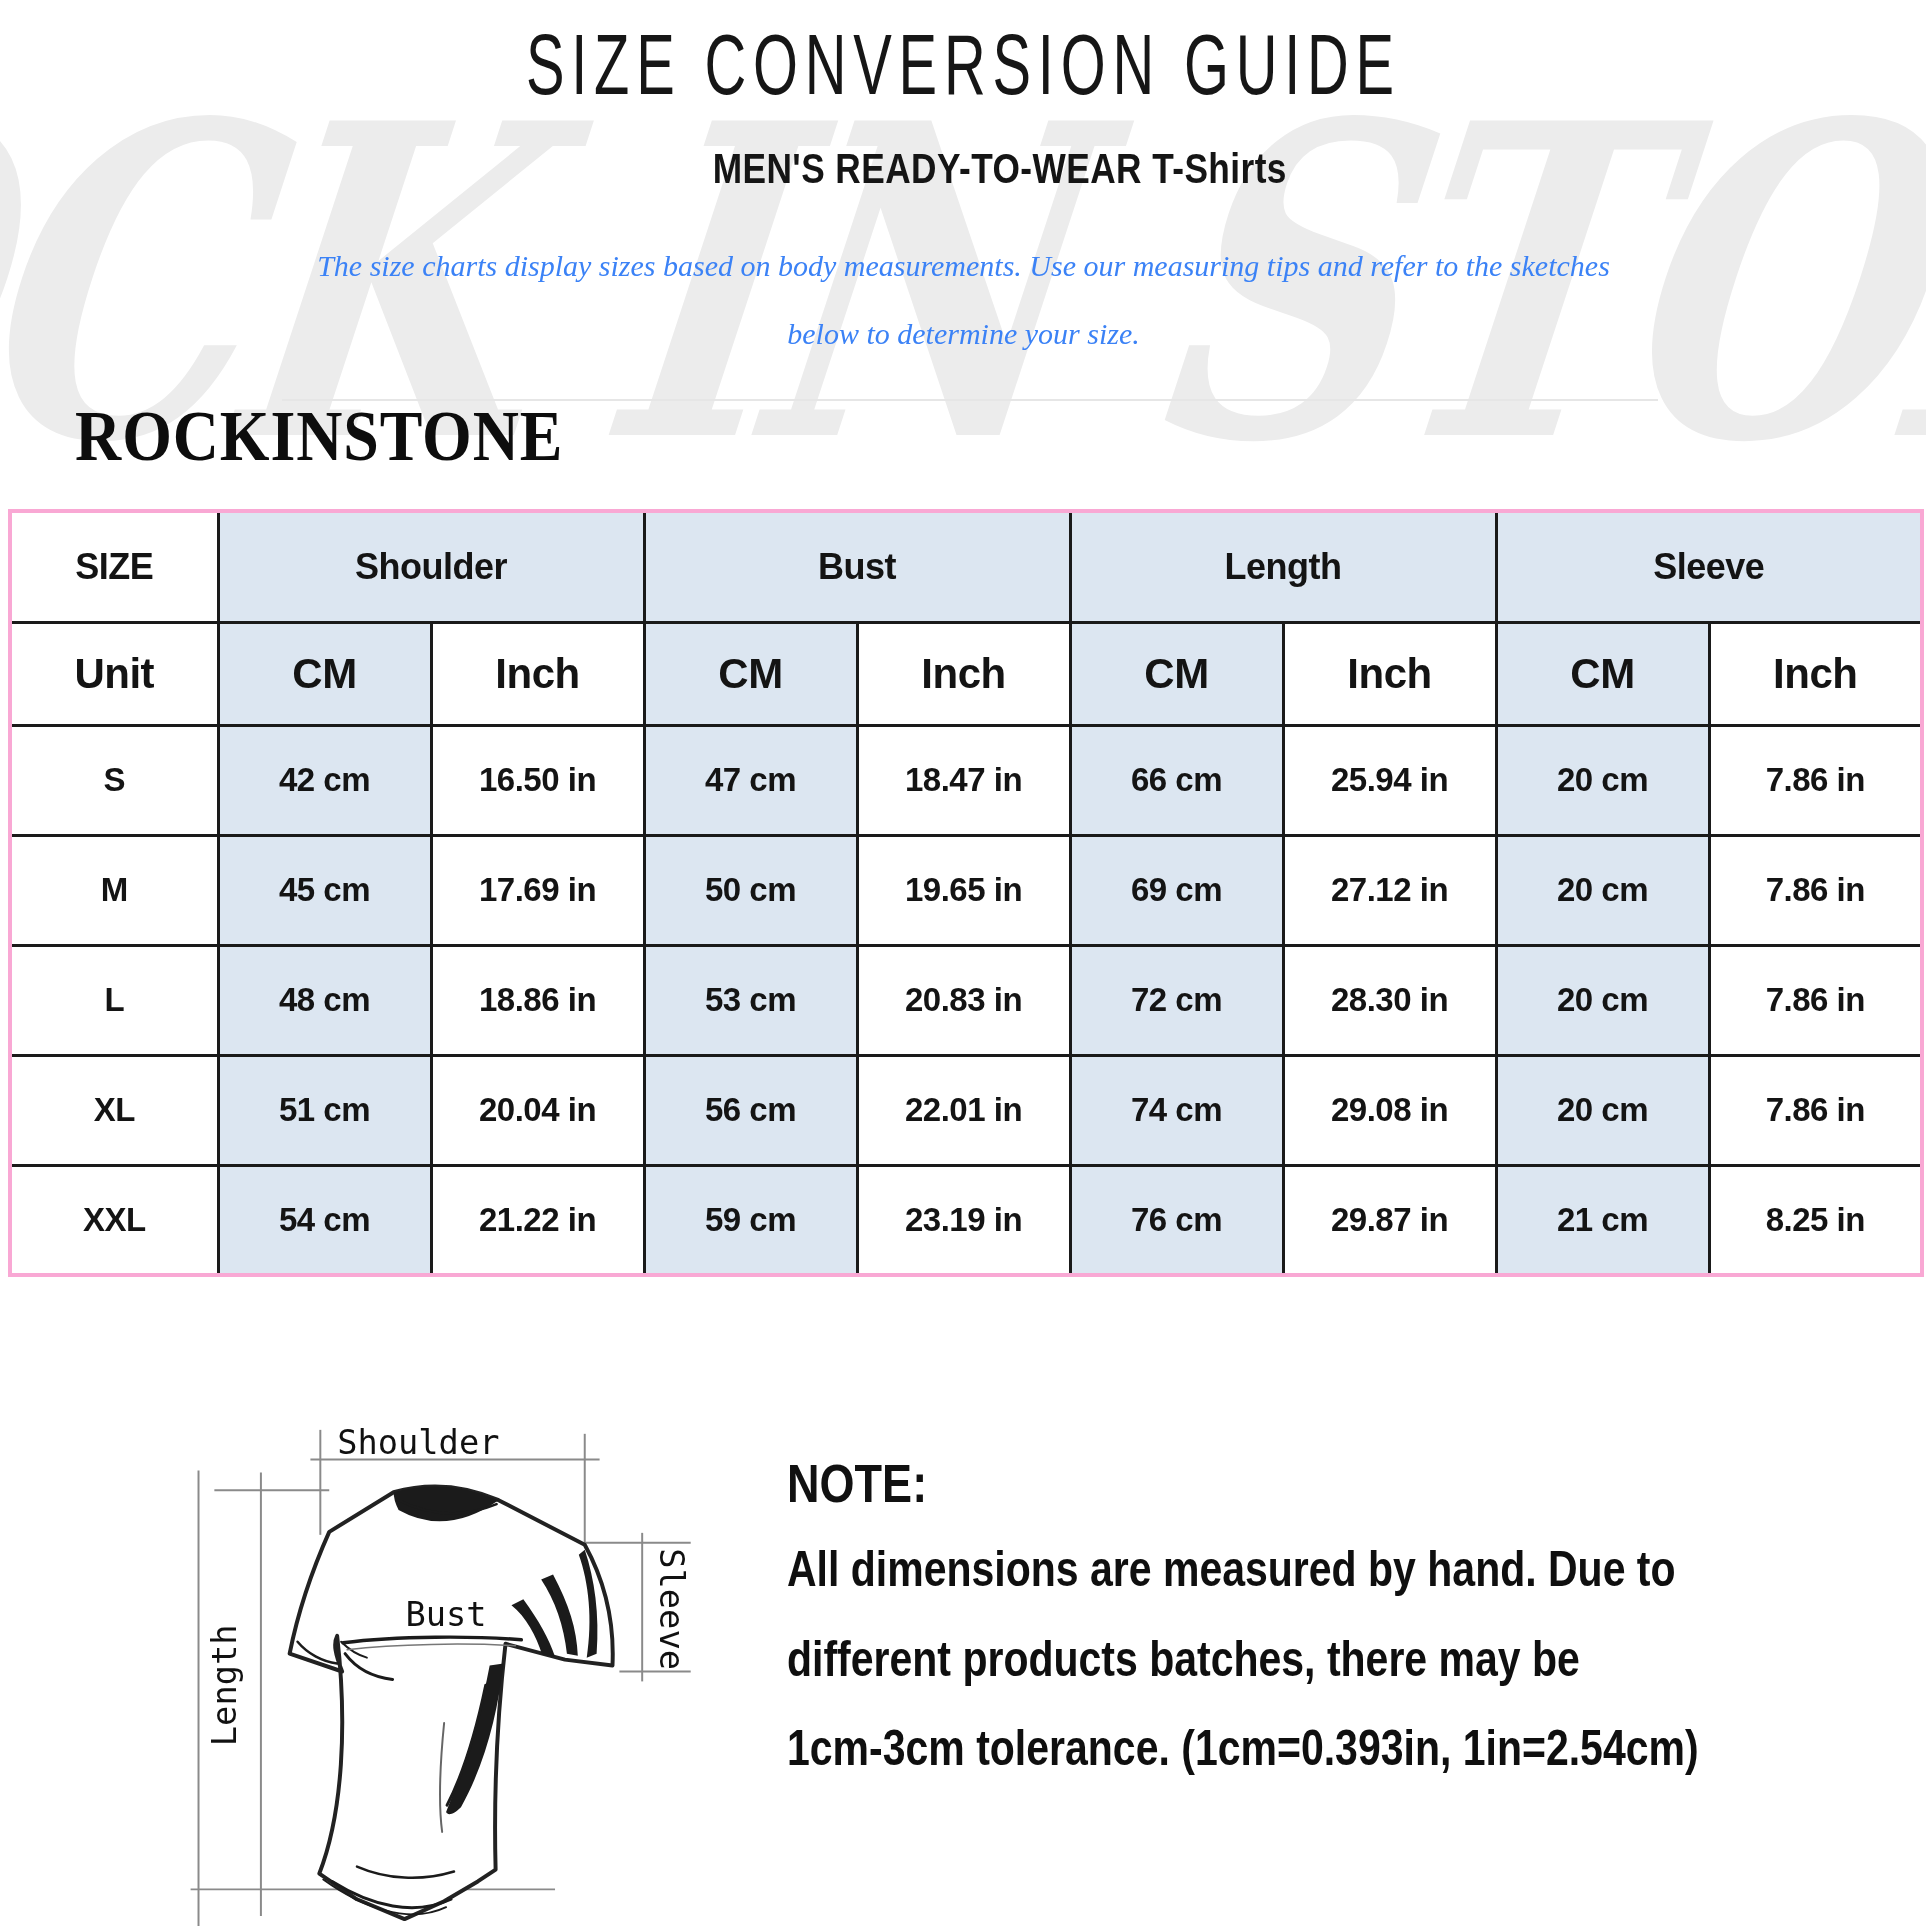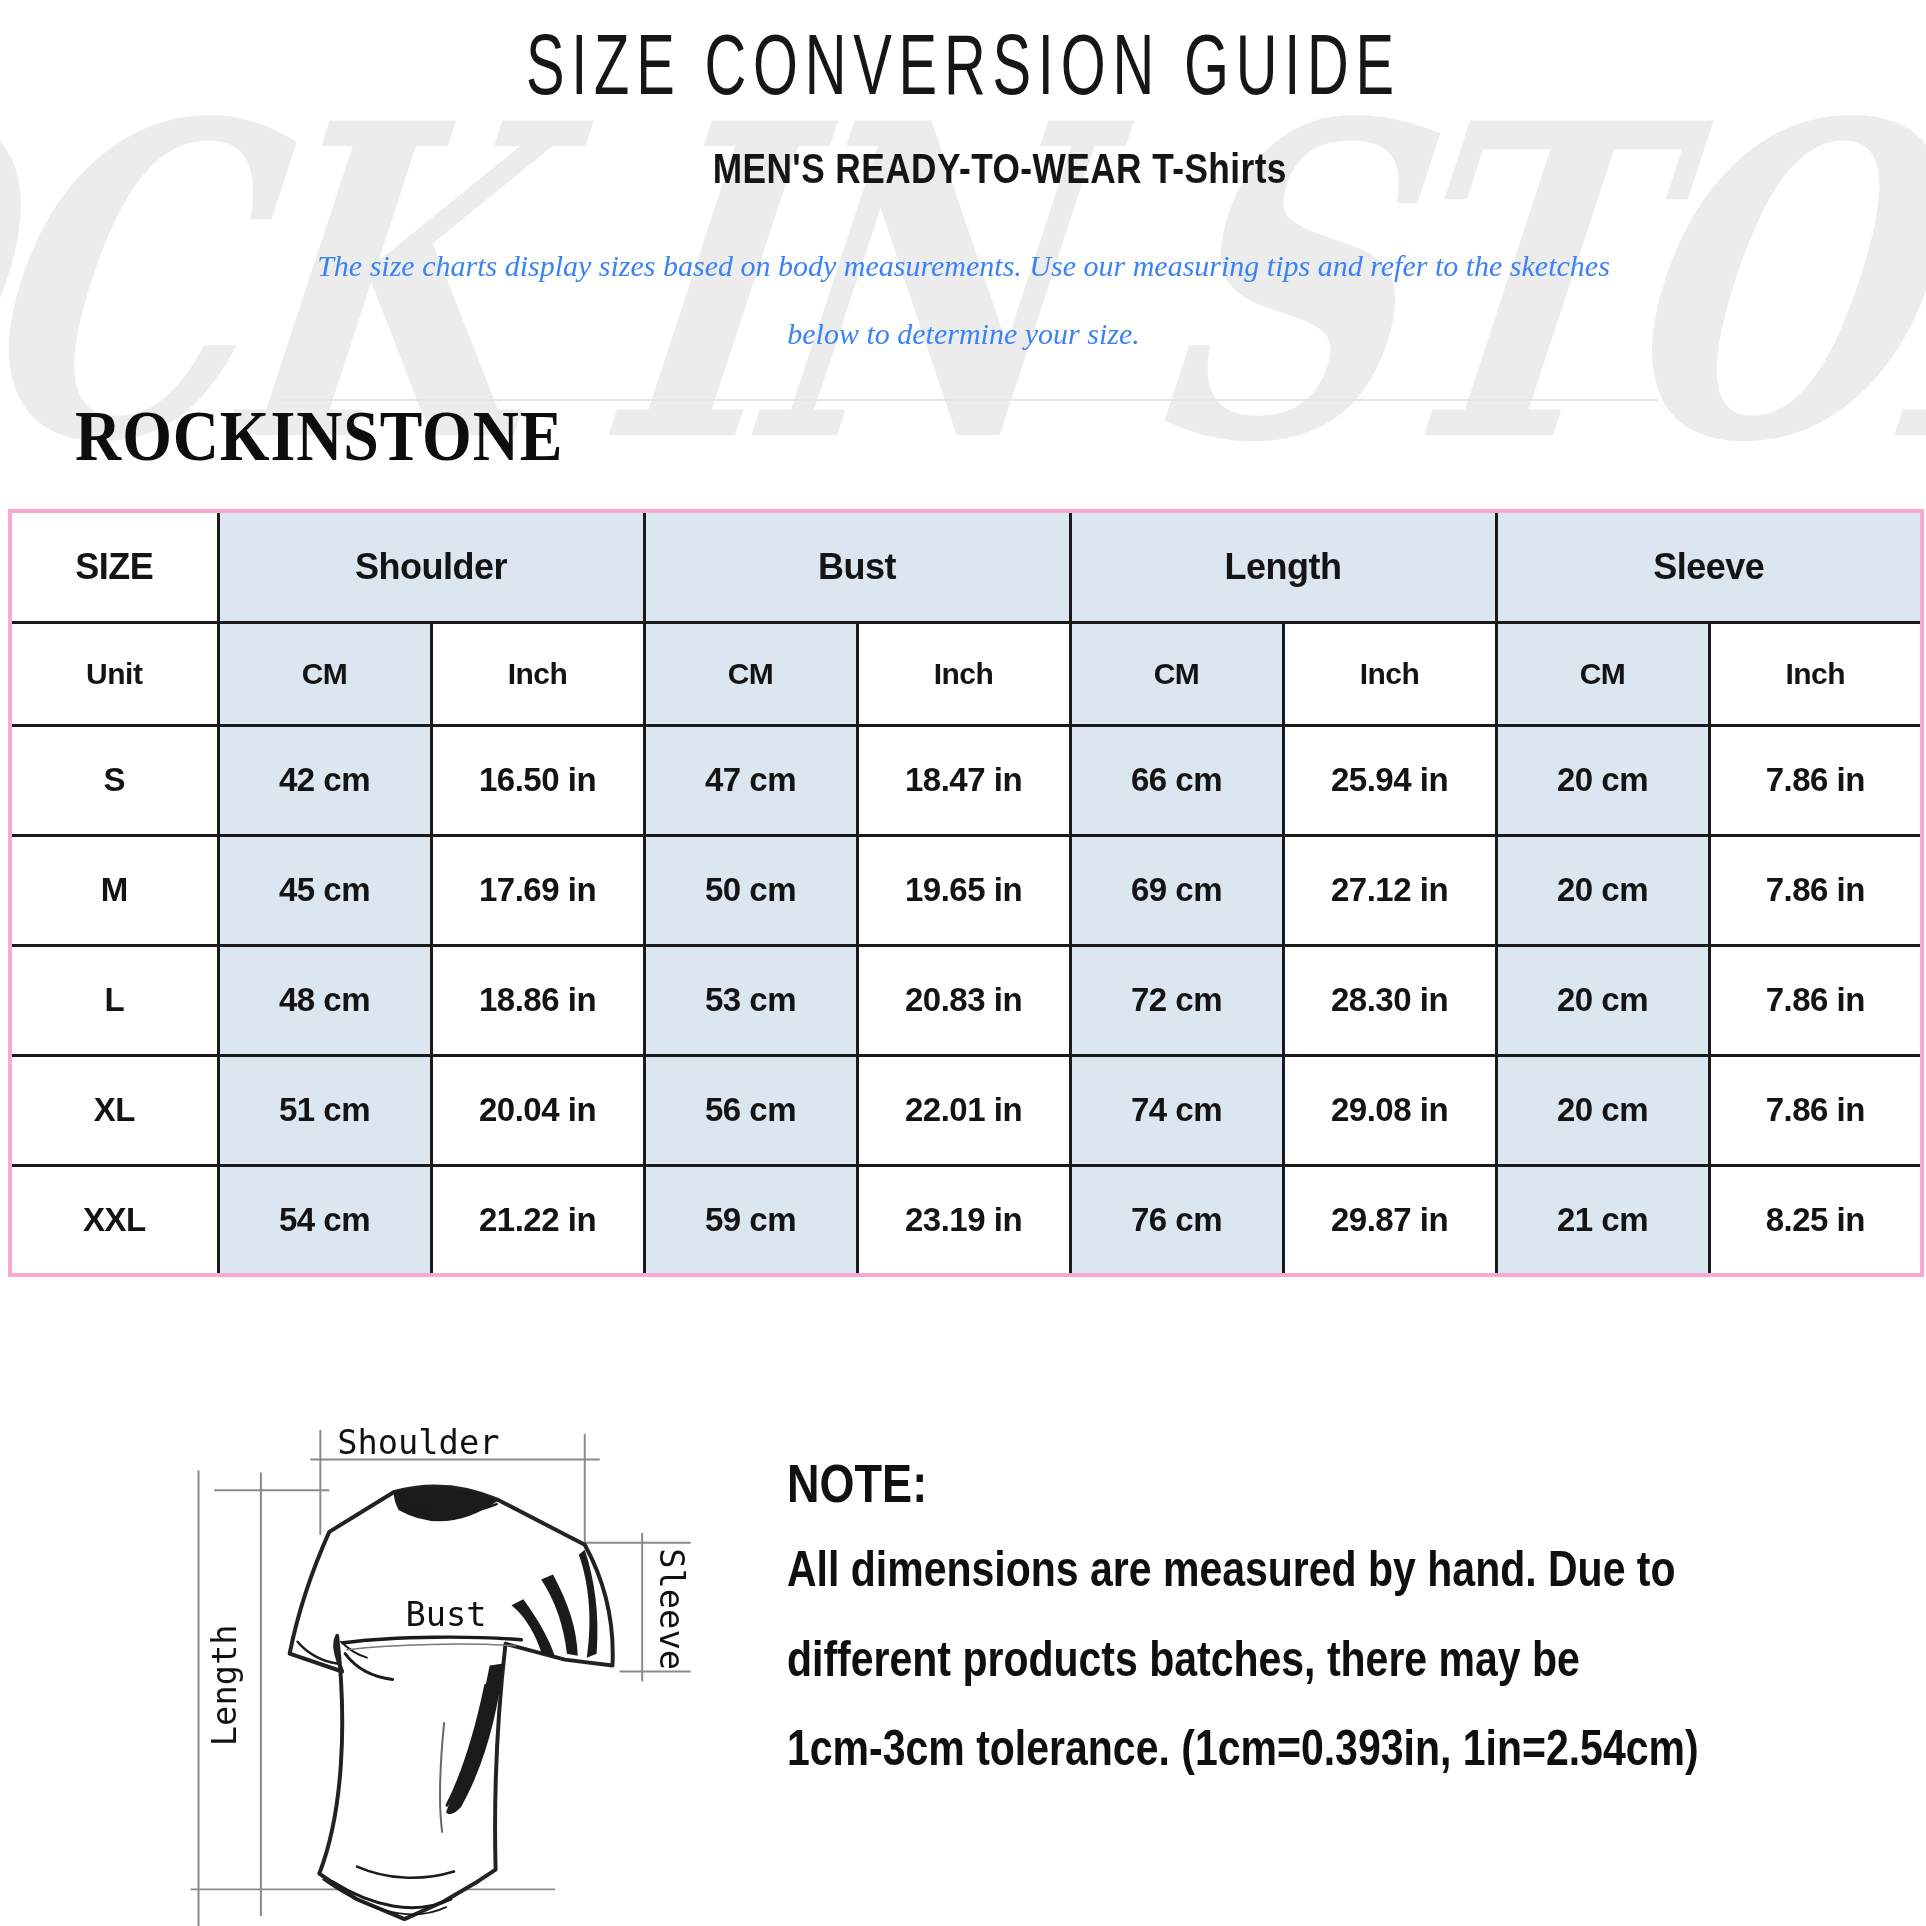--- a/index.html
+++ b/index.html
@@ -47,21 +47,21 @@
   table.size-table {
     position:absolute; left:8px; top:509px; width:1911px; z-index:3;
     border-collapse:collapse; table-layout:fixed; background:#a21caf;
     border:4px solid #f9a8d4;
   }
   .size-table td {
     border:3px solid #1a1a1a; text-align:center; vertical-align:middle;
     font-weight:700; font-size:32px; letter-spacing:-0.5px; background:#ffffff; color:#141414;
   }
   .size-table tr.group-row td { font-size:36px; height:111px; }
-  .size-table tr.unit-row td  { font-size:30px; height:103px; }
+  .size-table tr.unit-row td  { font-size:42px; height:103px; }
   .size-table tr.data-row td  { font-size:33px; height:110px; }
   .size-table td.shade { background:#dce6f1; }
 
   
   .diagram { position:absolute; left:149px; top:1416px; width:614px; height:511px; z-index:2; }
 
   .note-heading {
     position:absolute; left:787px; top:1453px; z-index:2;
     font-size:53px; font-weight:700; transform:scaleX(0.85); transform-origin:left center; white-space:nowrap;
   }

